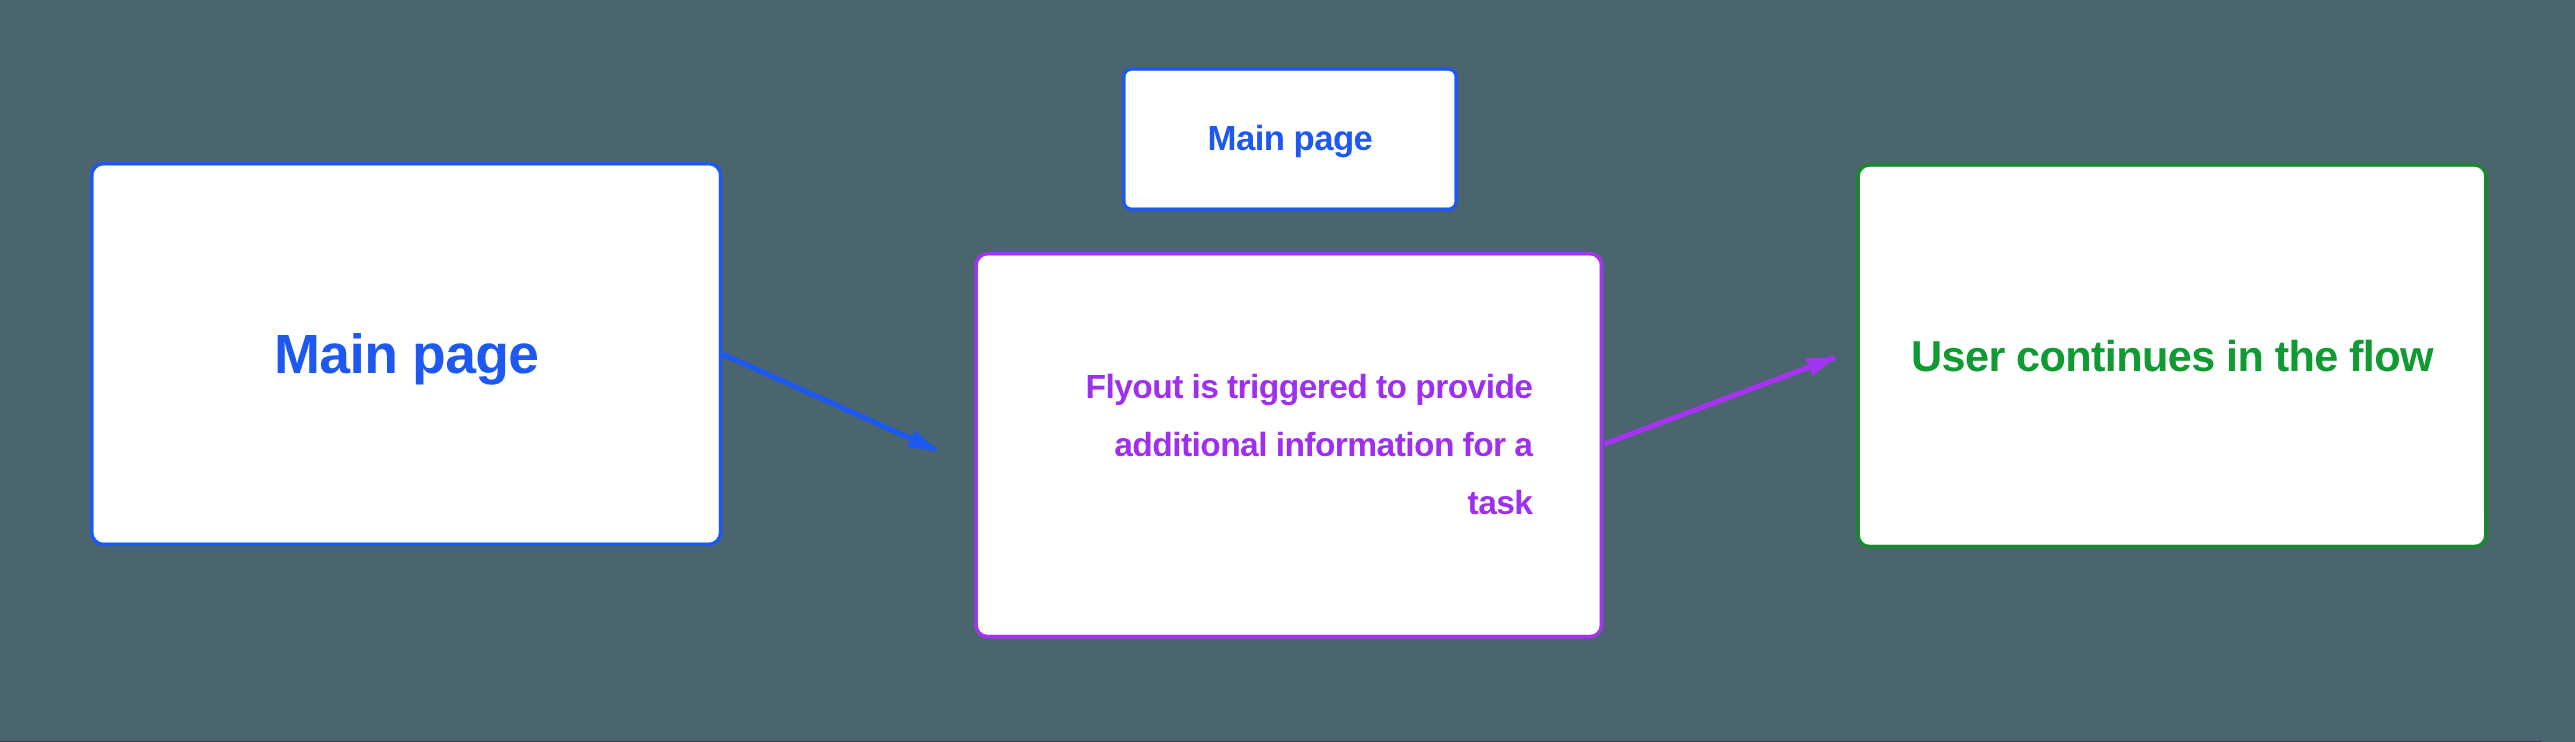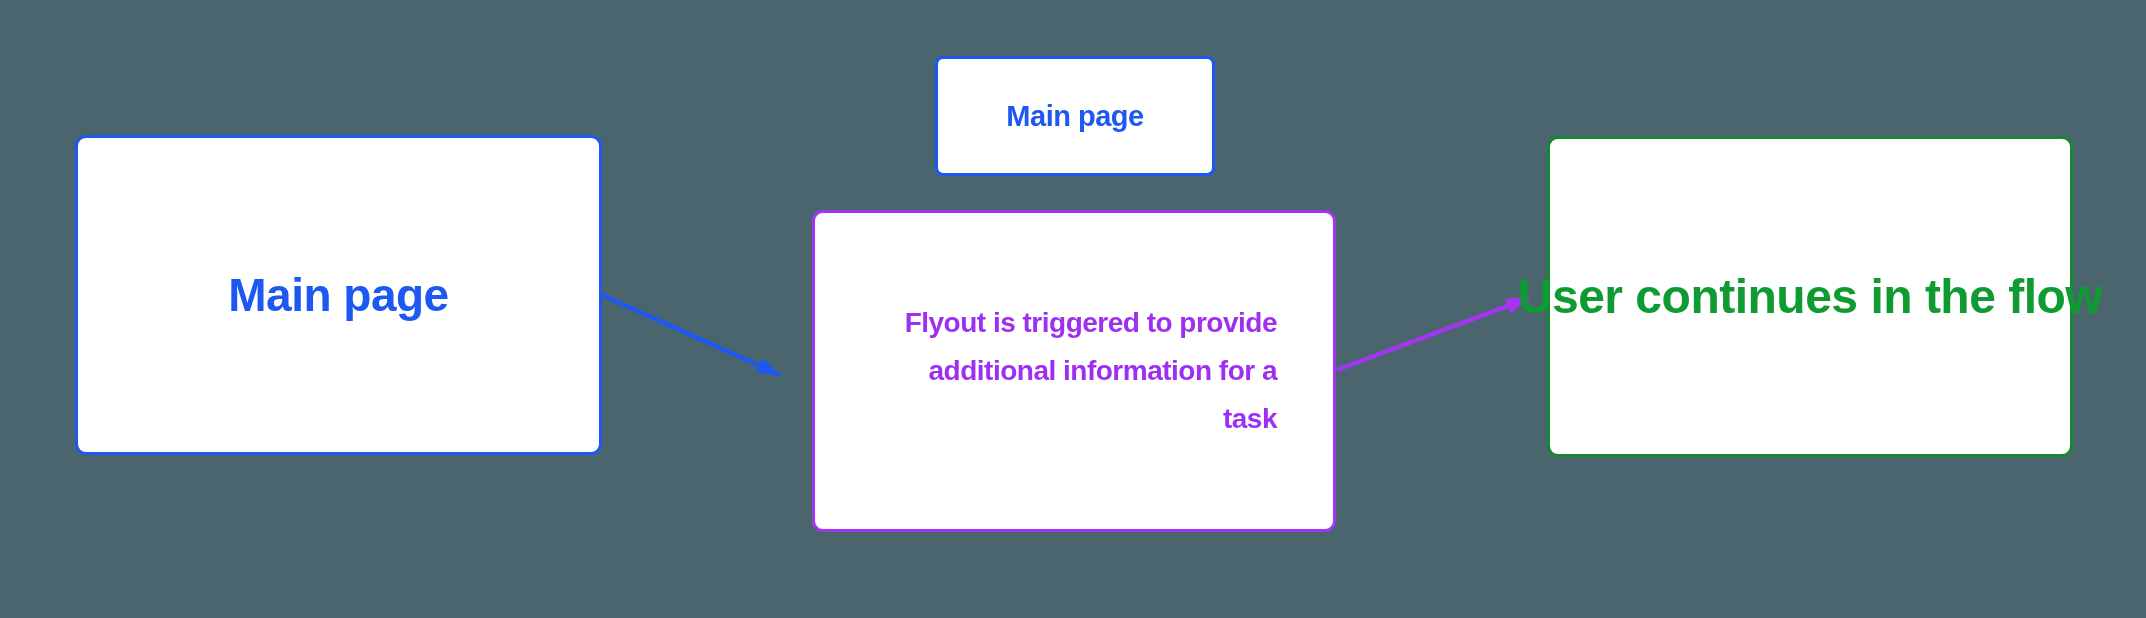--- a/index.html
+++ b/index.html
@@ -49,21 +49,21 @@
     border-radius: 11px;
     font-size: 28px;
     line-height: 48px;
     padding: 0 56px;
   }
 
   .node-continue {
     left: 1547px; top: 136px;
     width: 526px; height: 321px;
     border-radius: 11px;
-    font-size: 48px;
+    font-size: 36px;
     padding: 0 14px;
     white-space: nowrap;
   }
 
   .connector-layer {
     position: absolute;
     left: 0; top: 0;
     width: 2146px; height: 618px;
     pointer-events: none;
   }

